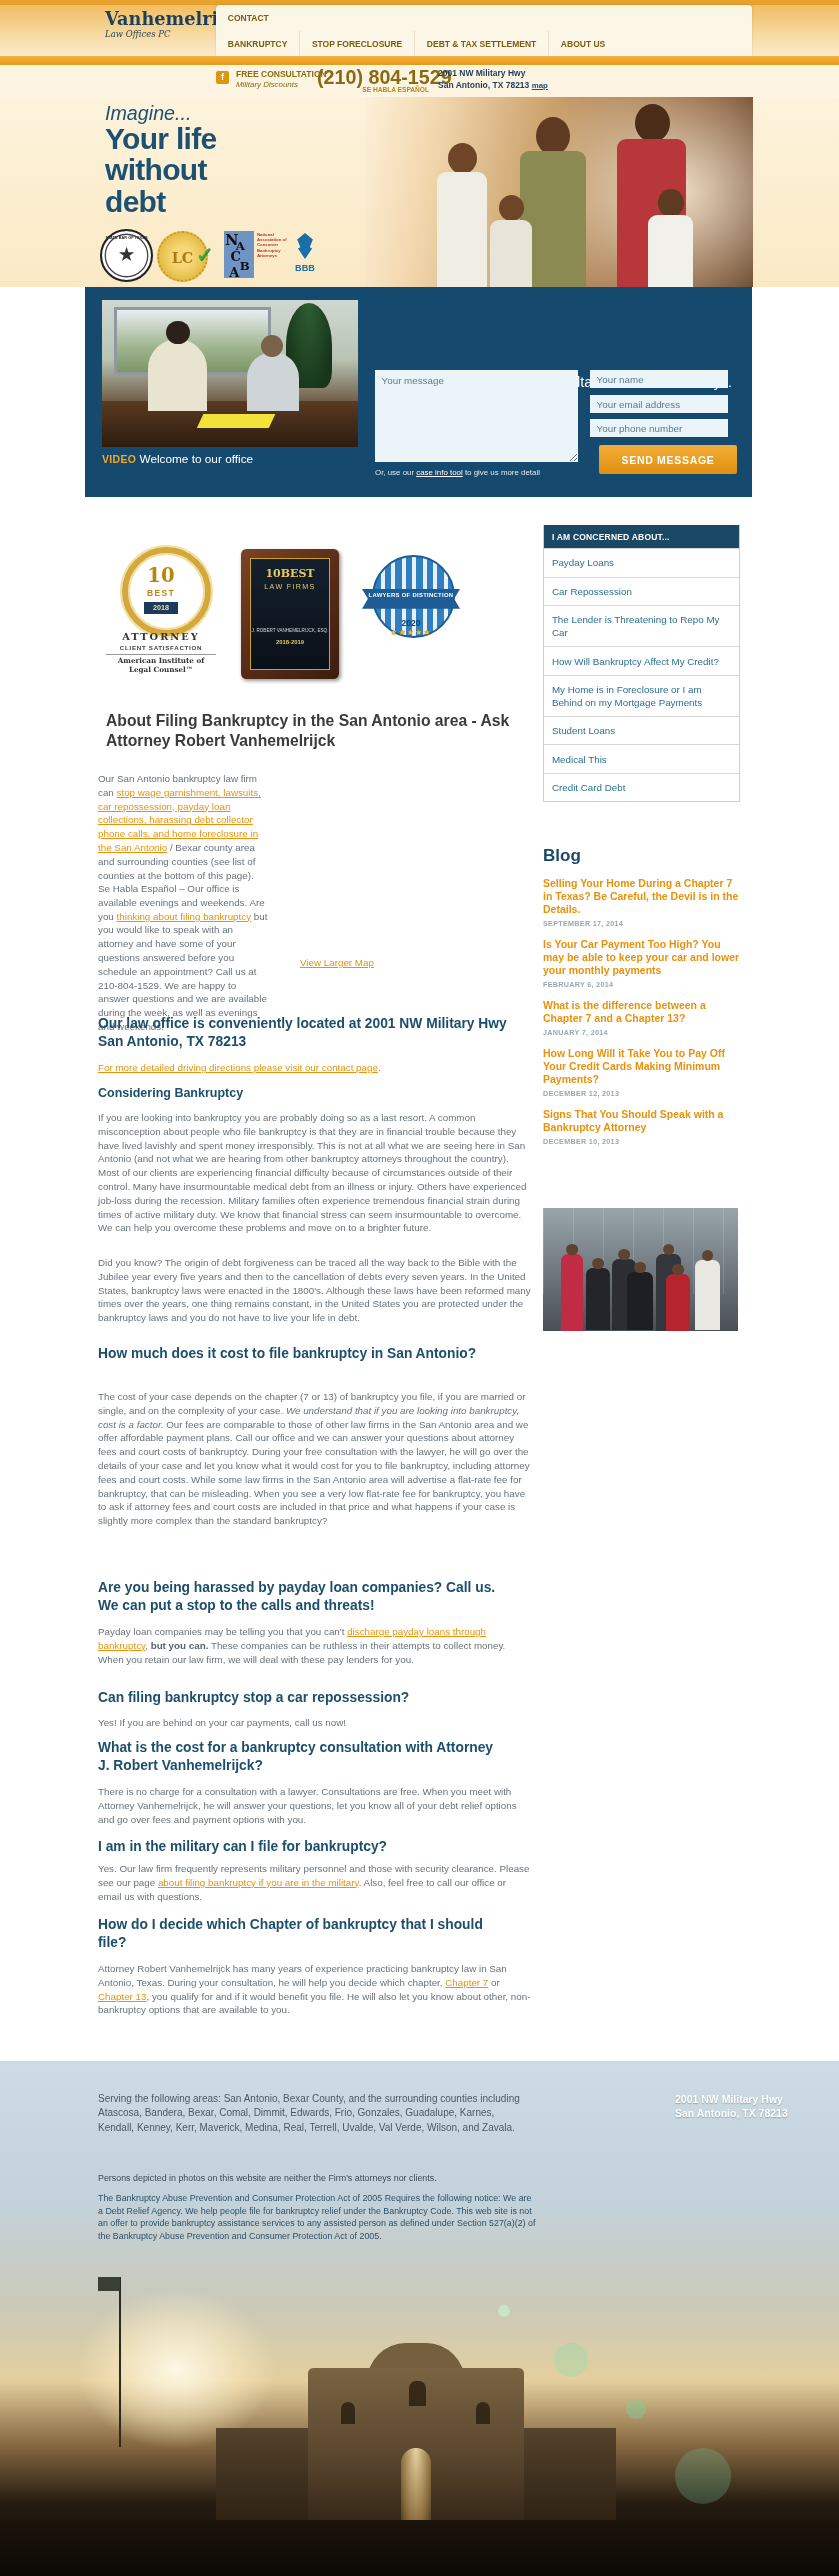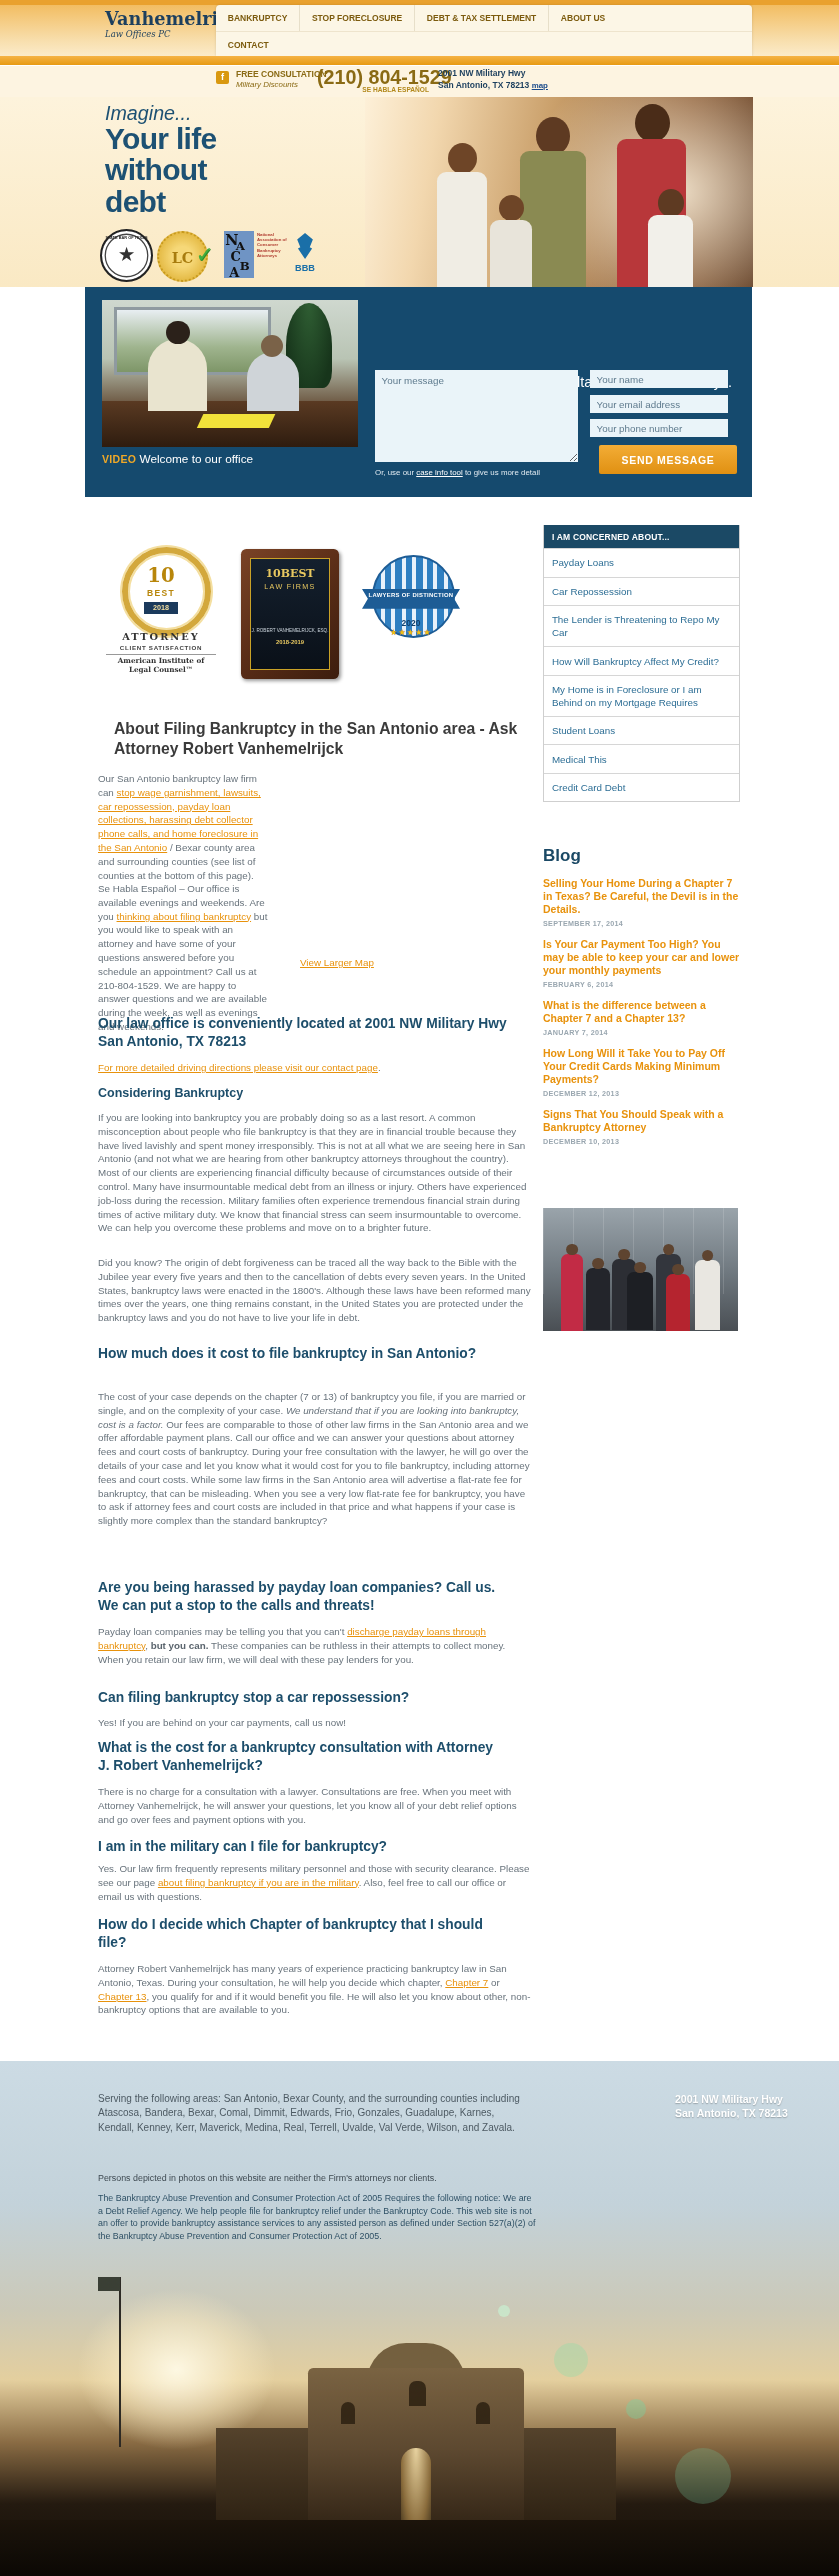--- a/index.html
+++ b/index.html
@@ -179,28 +179,28 @@
 
 <div id="page">
 
   <div class="abs top-strip"></div>
   <div class="abs header-bg"></div>
   <div class="abs" style="left:105px;top:7.9px;">
     <div class="logo-name">Vanhemelrijck</div>
     <div class="logo-sub">Law Offices PC</div>
   </div>
   <div class="abs navbox">
+    <div class="navrow">
+      <div class="navitem" style="border-right:none;">CONTACT</div>
+    </div>
     <div class="navrow navrow1">
       <div class="navitem">BANKRUPTCY</div>
       <div class="navitem">STOP FORECLOSURE</div>
       <div class="navitem">DEBT &amp; TAX SETTLEMENT</div>
       <div class="navitem">ABOUT US</div>
-    </div>
-    <div class="navrow">
-      <div class="navitem" style="border-right:none;">CONTACT</div>
     </div>
   </div>
   <div class="abs orange-bar"></div>
 
   <div class="abs contact-strip"></div>
   <div class="abs fb">f</div>
   <div class="abs freec">FREE CONSULTATION</div>
   <div class="abs mild">Military Discounts</div>
   <div class="abs phone">(210) 804-1529</div>
   <div class="abs sehabla">SE HABLA ESPAÑOL</div>
@@ -312,21 +312,21 @@
     <div class="yr">2020</div>
     <div class="stars">★★★★★</div>
   </div>
 
   <div class="abs concern-box">
     <div class="concern-head">I AM CONCERNED ABOUT...</div>
     <div class="concern-item">Payday Loans</div>
     <div class="concern-item">Car Repossession</div>
     <div class="concern-item">The Lender is Threatening to Repo My Car</div>
     <div class="concern-item">How Will Bankruptcy Affect My Credit?</div>
-    <div class="concern-item">My Home is in Foreclosure or I am Behind on my Mortgage Requires</div>
+    <div class="concern-item">My Home is in Foreclosure or I am Behind on my Mortgage Payments</div>
     <div class="concern-item">Student Loans</div>
     <div class="concern-item">Medical This</div>
     <div class="concern-item">Credit Card Debt</div>
   </div>
 
   <div class="abs blog-title">Blog</div>
   <div class="abs blog-list">
     <div class="blog-post">
       <div class="t">Selling Your Home During a Chapter 7 in Texas? Be Careful, the Devil is in the Details.</div>
       <div class="d">SEPTEMBER 17, 2014</div>
@@ -353,21 +353,21 @@
     <div class="glass"></div>
     <div class="sp" style="left:18.4px;top:46px;width:22px;height:77px;background:#c22b45;"></div>
     <div class="sp" style="left:43px;top:60px;width:23.6px;height:62px;background:#23252b;"></div>
     <div class="sp" style="left:69px;top:51px;width:23.6px;height:71px;background:#2c2e34;"></div>
     <div class="sp" style="left:84px;top:64px;width:26px;height:58px;background:#1d1f24;"></div>
     <div class="sp" style="left:113px;top:46px;width:25px;height:77px;background:#33363d;"></div>
     <div class="sp" style="left:123px;top:66px;width:23.6px;height:57px;background:#b5242f;"></div>
     <div class="sp" style="left:152px;top:52px;width:25px;height:70px;background:#e9e7e1;"></div>
   </div>
 
-  <h1 class="abs h1" style="margin:16px;">About Filing Bankruptcy in the San Antonio area - Ask Attorney Robert Vanhemelrijck</h1>
+  <h1 class="abs h1" style="margin:8px;">About Filing Bankruptcy in the San Antonio area - Ask Attorney Robert Vanhemelrijck</h1>
 
   <p class="abs bodyp" style="left:98px;top:772px;width:170px;margin:0;">
     <span>Our San Antonio bankruptcy law firm can </span><a class="lnk">stop wage garnishment, lawsuits, car repossession, payday loan collections, harassing debt collector phone calls, and home foreclosure in the San Antonio</a><span> / Bexar county area and surrounding counties (see list of counties at the bottom of this page).</span>
   </p>
   <p class="abs bodyp" style="left:98px;top:882px;width:170px;margin:0;">
     <span>Se Habla Español – Our office is available evenings and weekends. Are you </span><a class="lnk">thinking about filing bankruptcy</a><span> but you would like to speak with an attorney and have some of your questions answered before you schedule an appointment? Call us at 210-804-1529. We are happy to answer questions and we are available during the week, as well as evenings and weekends.</span>
   </p>
   <a class="abs lnk" style="left:300px;top:957px;font-size:9.8px;">View Larger Map</a>
 
   <h2 class="abs h2s" style="left:98px;top:1015px;width:420px;margin:0;">Our law office is conveniently located at 2001 NW Military Hwy San Antonio, TX 78213</h2>

